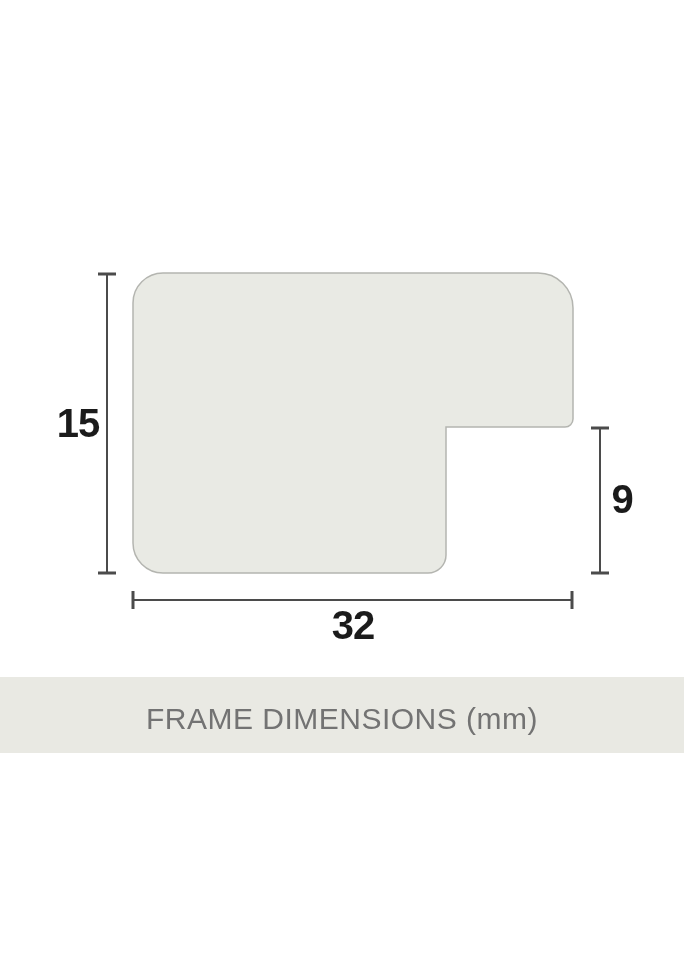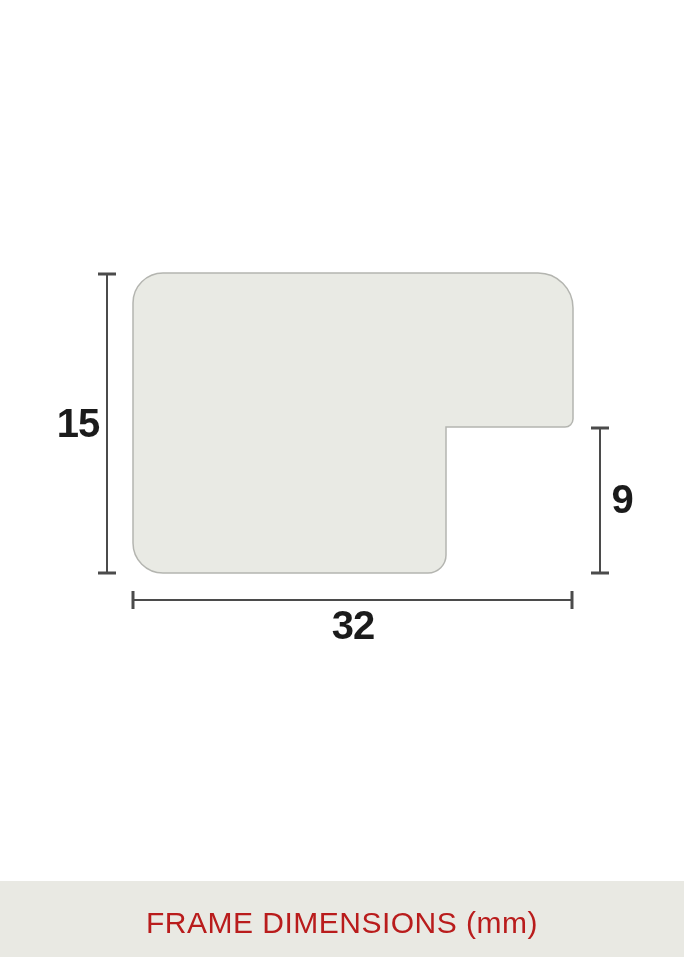--- a/index.html
+++ b/index.html
@@ -4,21 +4,21 @@
 <style>
   html, body {
     margin: 0;
     padding: 0;
     background: #ffffff;
     font-family: "Liberation Sans", sans-serif;
   }
   .canvas {
     position: relative;
     width: 684px;
-    height: 957px;
+    height: 753px;
     background: #ffffff;
     overflow: hidden;
   }
   .diagram-svg {
     position: absolute;
     left: 0;
     top: 0;
   }
   .dim-label {
     position: absolute;
@@ -41,21 +41,21 @@
     align-items: center;
     justify-content: center;
     padding-top: 0;
     box-sizing: border-box;
   }
   .footer-caption {
     margin-top: 8px;
     font-size: 30px;
     font-weight: 500;
     letter-spacing: 0.5px;
-    color: #b91c1c;
+    color: #737373;
     white-space: nowrap;
   }
 </style>
 </head>
 <body>
 
 <div class="canvas">
 
   <svg class="diagram-svg" width="684" height="881" viewBox="0 0 684 881">
 

